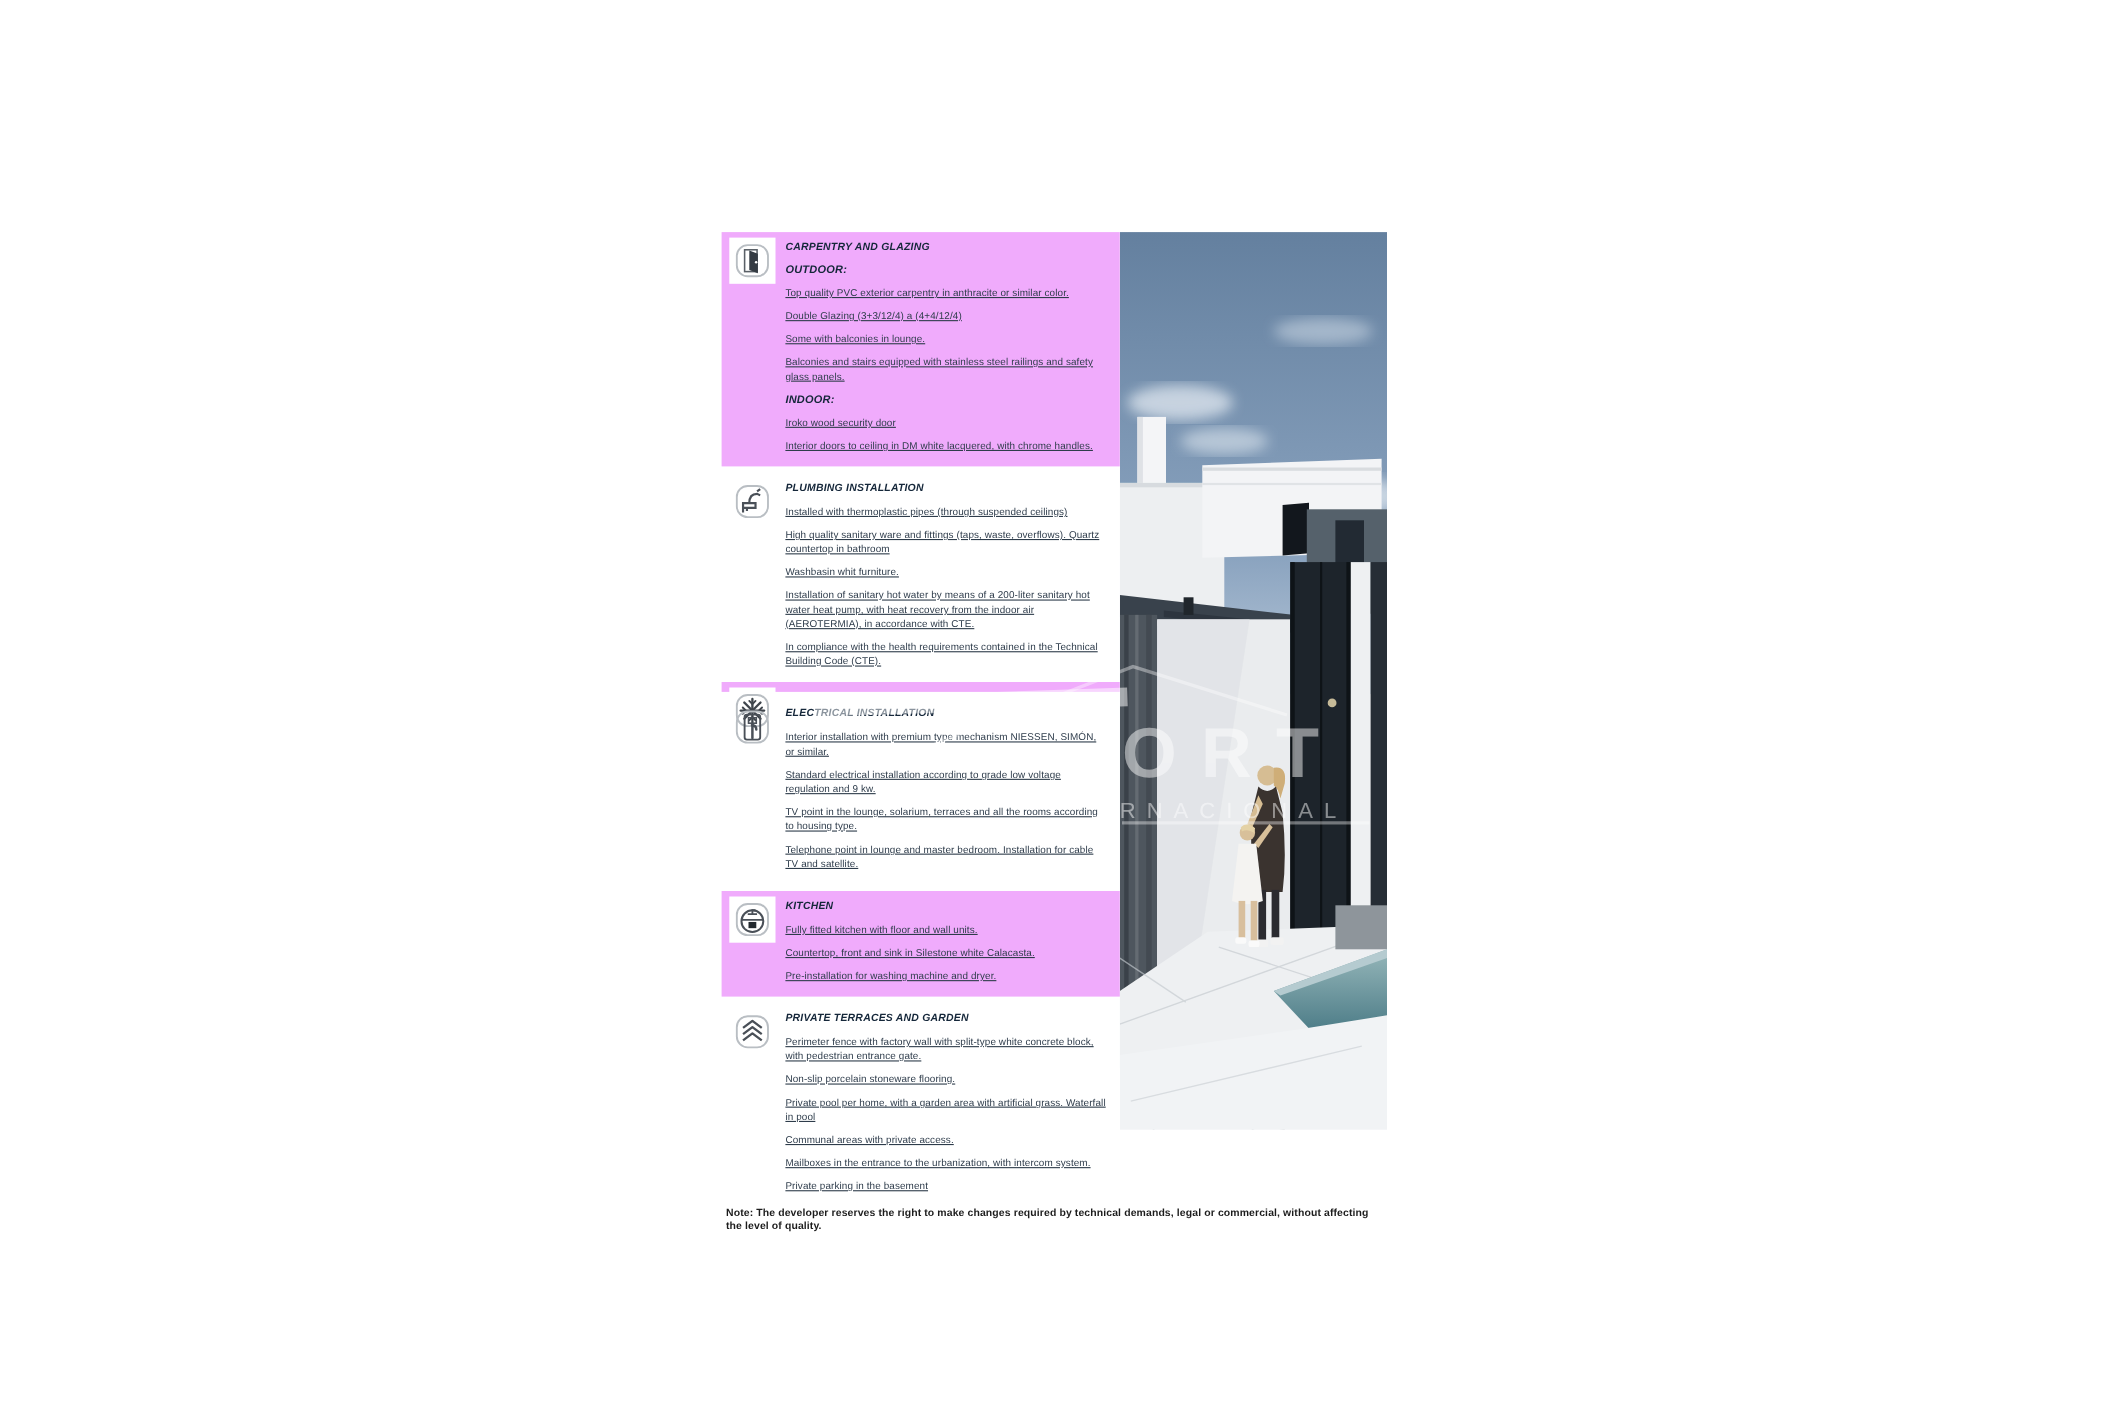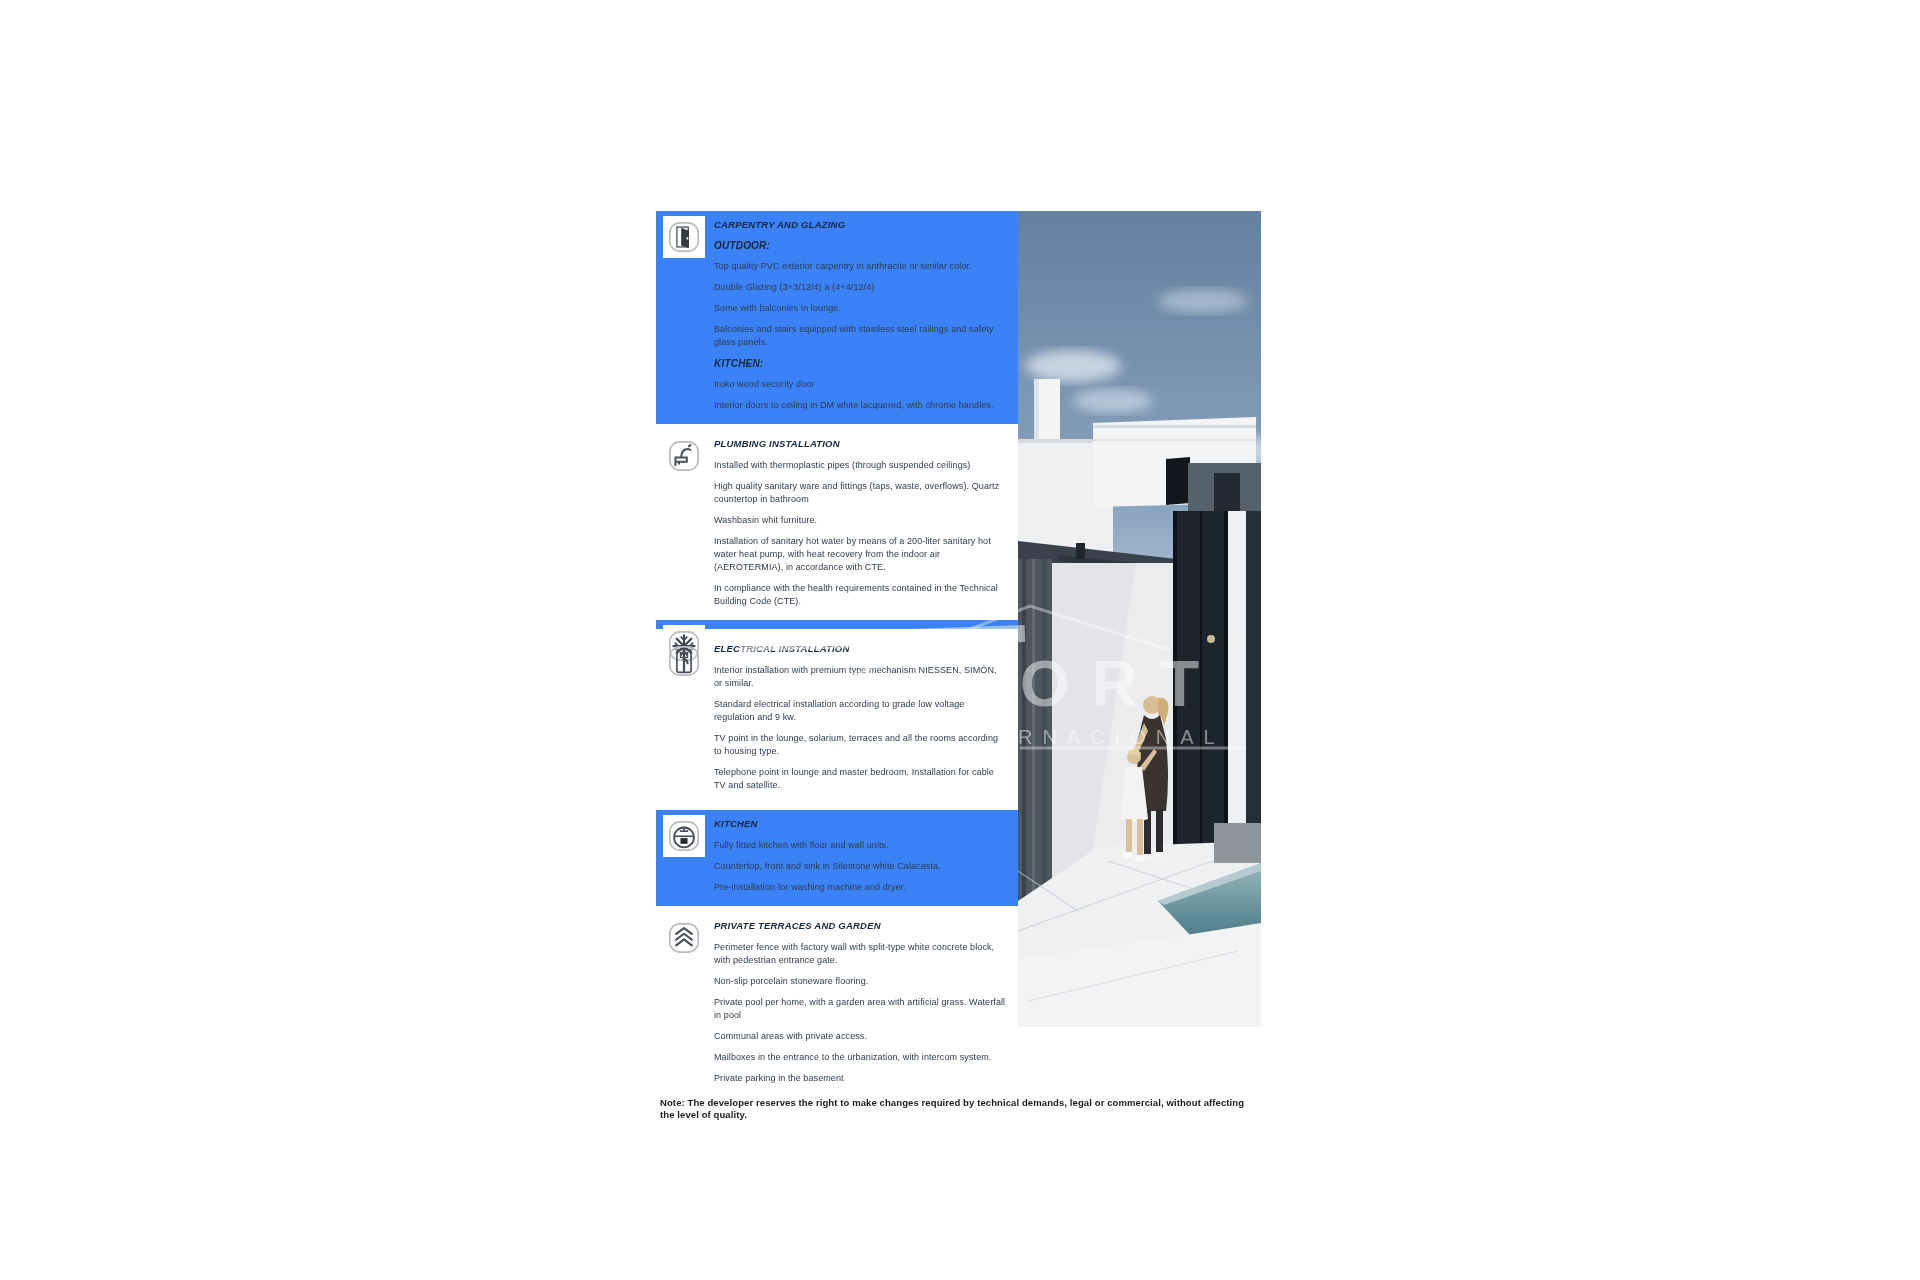--- a/index.html
+++ b/index.html
@@ -1,30 +1,30 @@
 <!DOCTYPE html>
 <html><head>
 <meta charset="utf-8">
 <style>
   html,body{margin:0;padding:0;background:#ffffff;}
   #page{position:relative;width:1920px;height:1280px;background:#ffffff;overflow:hidden;
         font-family:"Liberation Sans",sans-serif;}
   #doc-col{position:absolute;left:656px;top:211px;width:362px;}
   .section{position:relative;padding:5px 12px 4px 8px;}
-  .section.highlighted{background:#3b82f6;}
+  .section.highlighted{background:#f0abfc;}
   .section + .section{margin-top:6px;}
   .icon-tile{position:absolute;left:7px;top:5px;width:42px;height:42px;background:#ffffff;
              display:flex;align-items:center;justify-content:center;}
   .section:not(.highlighted) .icon-tile{background:transparent;}
   .content{margin-left:50px;}
   .sec-title{font-size:9.5px;line-height:14px;font-weight:bold;font-style:italic;
              color:#15273a;margin:2px 0 5px;letter-spacing:.2px;}
   .subheading{font-size:10px;line-height:13px;font-weight:bold;font-style:italic;
               color:#15273a;margin:7px 0;letter-spacing:.2px;}
-  .para{font-size:9px;line-height:13px;color:#2e3c4b;margin:8px 0;letter-spacing:.1px;}
+  .para{font-size:9px;line-height:13px;color:#2e3c4b;margin:8px 0;letter-spacing:.1px;text-decoration:underline;}
   .para.tight{margin:2px 0;}
   #photo{position:absolute;left:1018px;top:211px;width:243px;height:816px;overflow:hidden;}
   #watermark{position:absolute;left:700px;top:598px;width:560px;height:180px;
              pointer-events:none;z-index:6;}
   #note{position:absolute;left:660px;top:1097px;width:600px;font-size:9.5px;line-height:12px;
         font-weight:bold;color:#1c1c1c;letter-spacing:.1px;}
 </style>
 </head>
 <body>
 
@@ -40,21 +40,21 @@
             <circle cx="14.4" cy="13" r=".8" fill="#fff"></circle>
           </svg>
         </div>
         <div class="content">
           <h3 class="sec-title">CARPENTRY AND GLAZING</h3>
           <p class="subheading">OUTDOOR:</p>
           <p class="para">Top quality PVC exterior carpentry in anthracite or similar color.</p>
           <p class="para">Double Glazing (3+3/12/4) a (4+4/12/4)</p>
           <p class="para">Some with balconies in lounge.</p>
           <p class="para">Balconies and stairs equipped with stainless steel railings and safety glass panels.</p>
-          <p class="subheading">KITCHEN:</p>
+          <p class="subheading">INDOOR:</p>
           <p class="para">Iroko wood security door</p>
           <p class="para">Interior doors to ceiling in DM white lacquered, with chrome handles.</p>
         </div>
       </section>
       <section class="section">
         <div class="icon-tile">
           <svg width="34" height="34" viewBox="0 0 24 24">
             <rect x="2" y="2" width="20" height="20" rx="7" fill="none" stroke="#b9bec3" stroke-width="1.2"></rect>
             <path d="M6,13 h8 v3 h-8 z M10,13 c0,-4 2,-6 5,-6 l2,1 M15,5.5 l2,-1.5 M6,16 v3 M8.5,16 v2" fill="none" stroke="#4a5058" stroke-width="1.4"></path>
           </svg>

